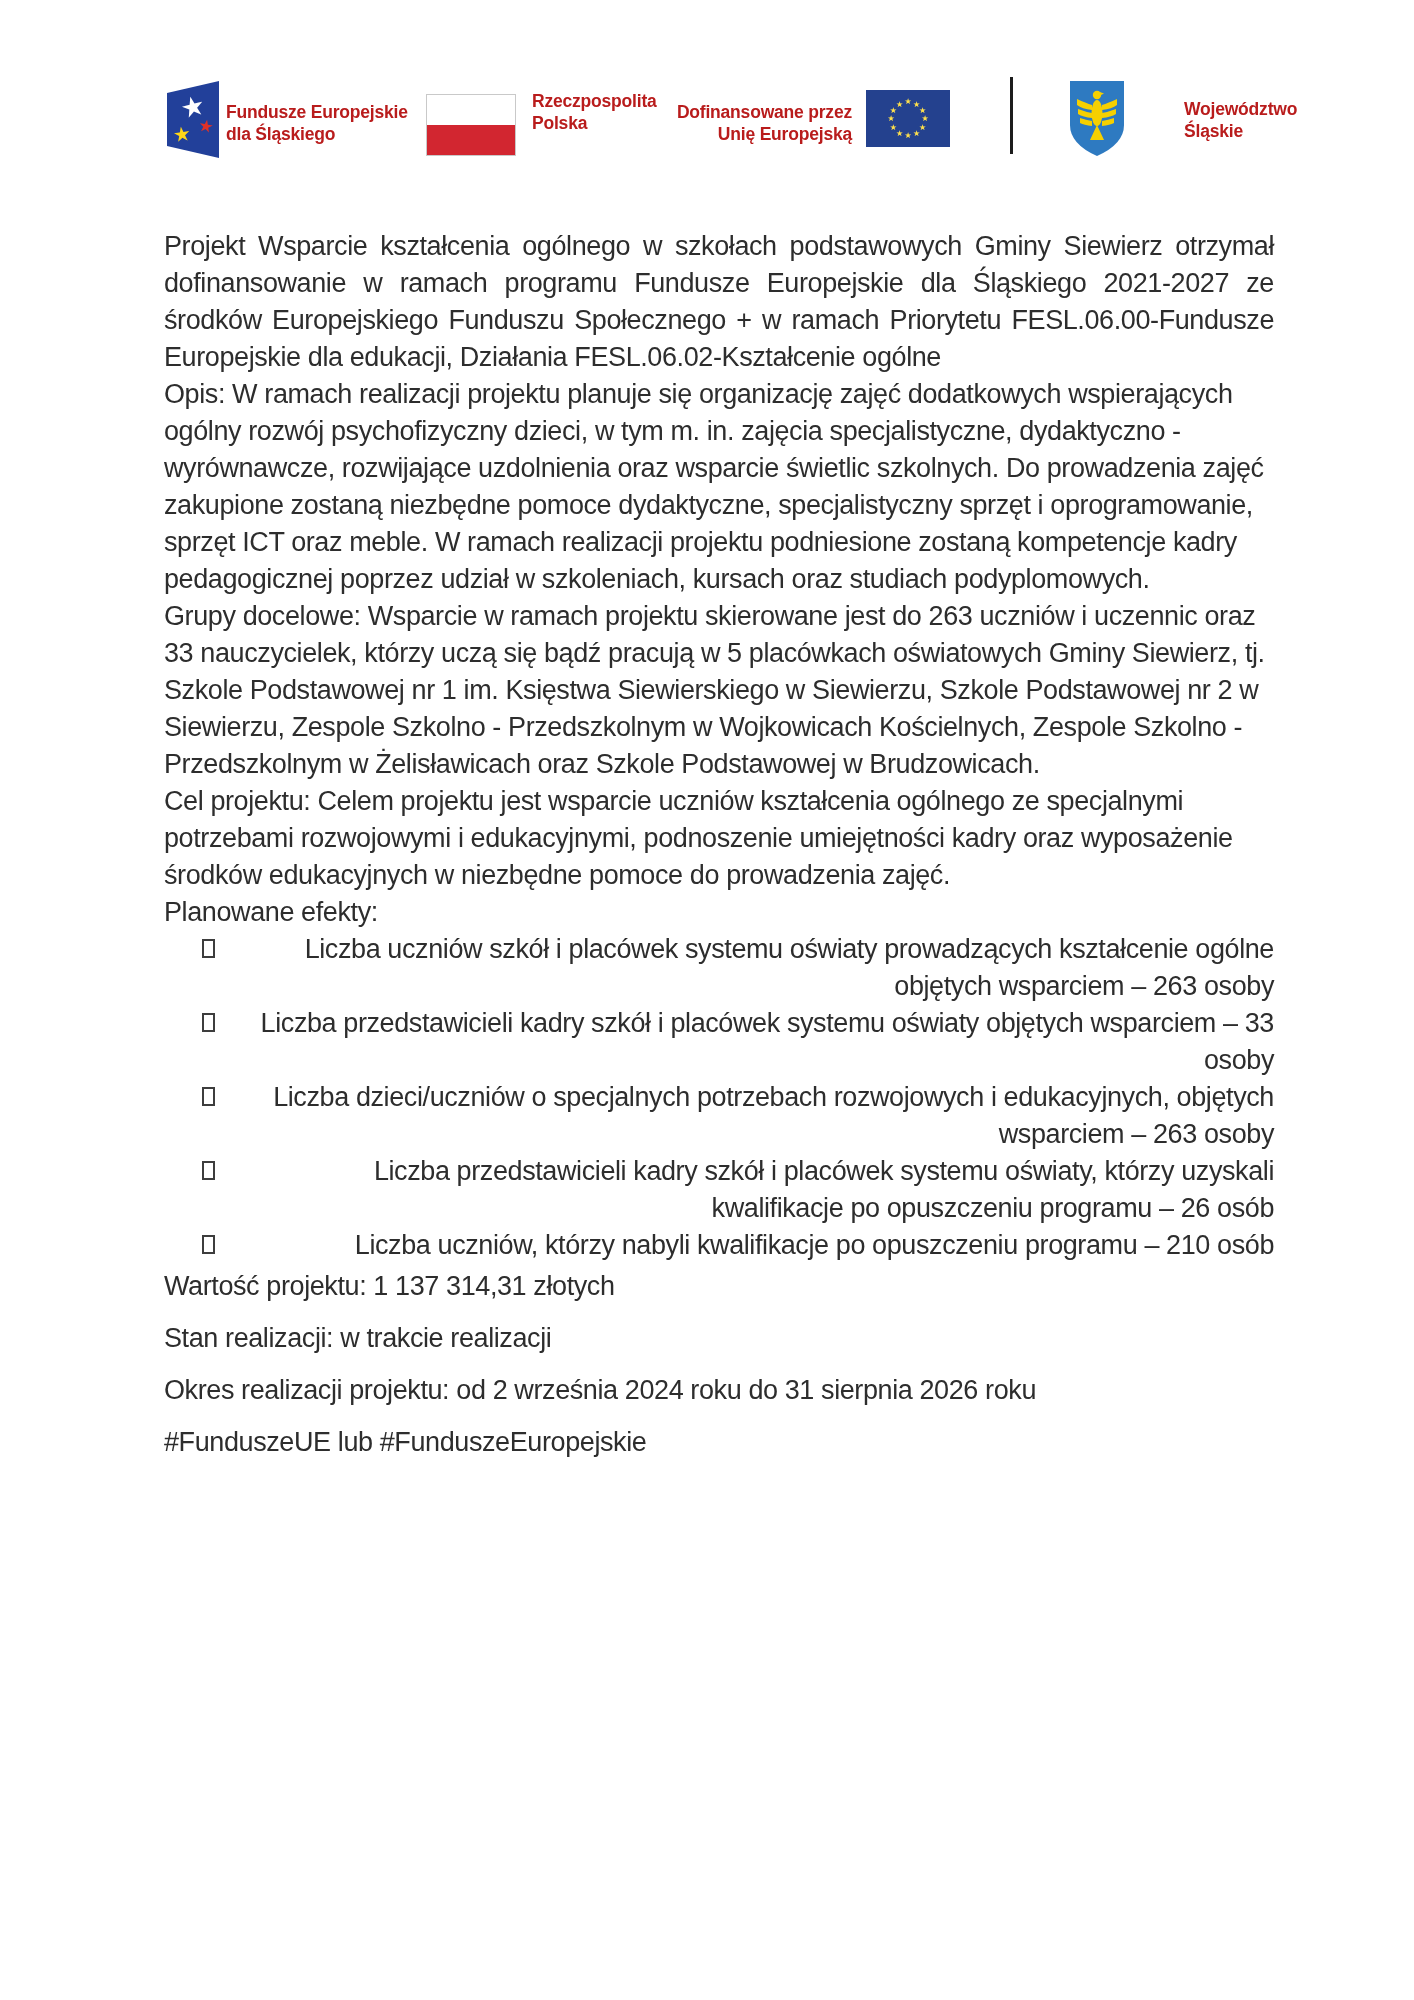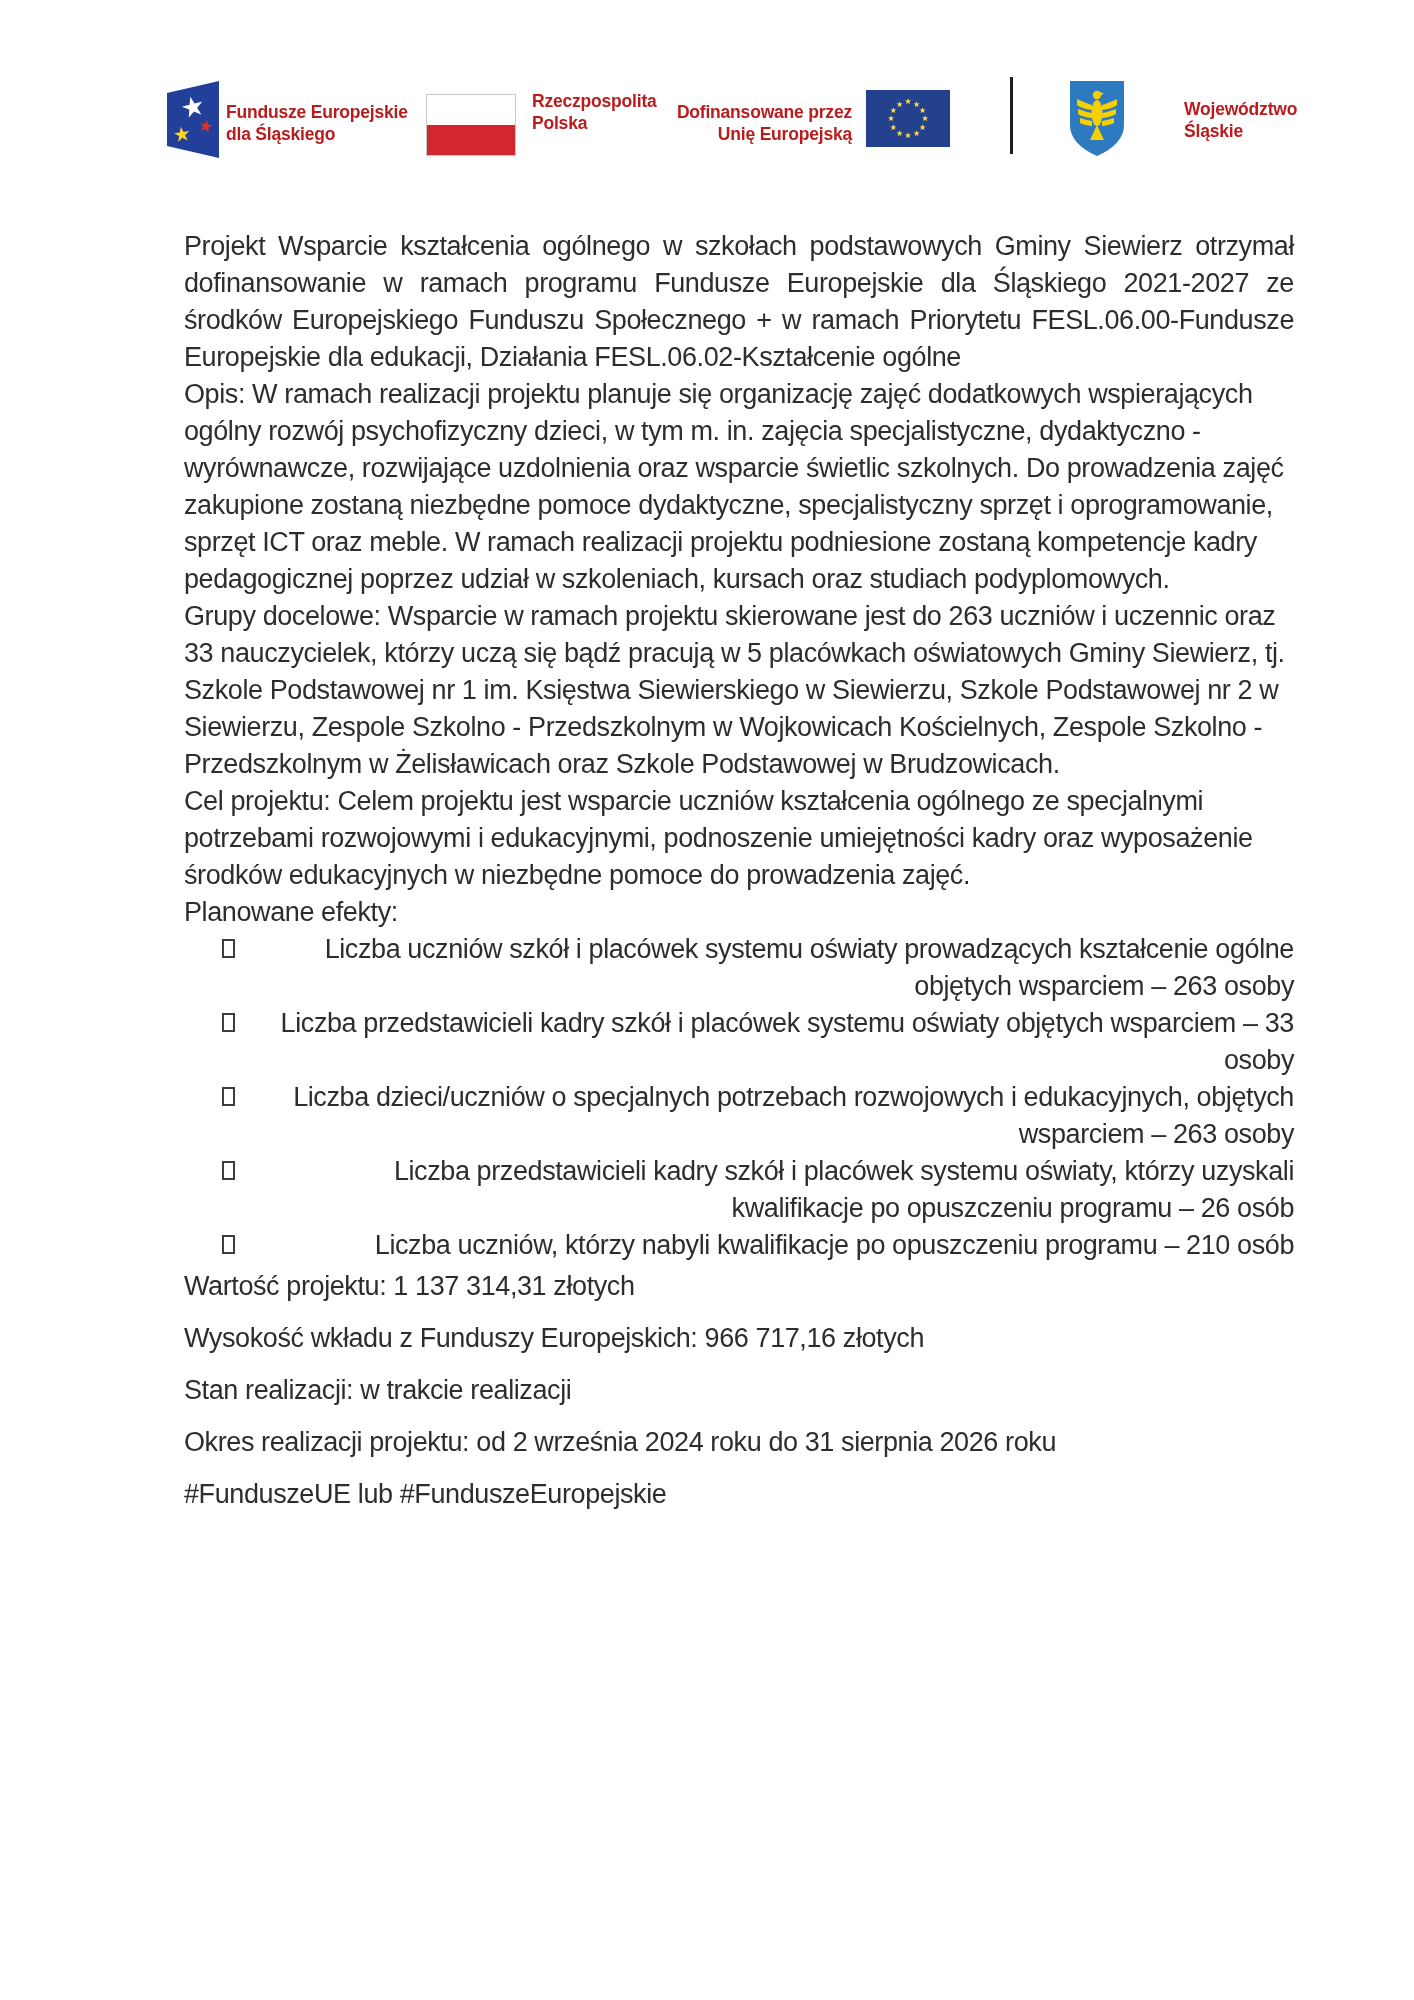--- a/index.html
+++ b/index.html
@@ -31,21 +31,21 @@
   #pl-text   { left:532px; top:90px; }
   #eu-text   { left:638px; top:101px; width:214px; text-align:right; }
   #eu-flag   { left:866px; top:90px;  width:84px;  height:57px; }
   #hdr-divider { left:1010px; top:77px; width:3px; height:77px; background:#1c1c1c; }
   #sl-shield { left:1068px; top:79px; width:58px; height:79px; }
   #sl-text   { left:1184px; top:98px; }
 
   
   #doc {
     position:absolute;
-    left:184px; top:228px;
+    left:164px; top:228px;
     width:1110px;
     font-size:27px;
     letter-spacing:-0.4px;
     line-height:37px;
   }
   #doc p { margin:0; }
   #para-intro  { text-align: justify; margin-bottom:12px; }
   #para-opis   { margin-bottom:0; }
   #para-grupy  { margin-bottom:10px; }
   #para-cel    { margin-bottom:47px; }
@@ -173,19 +173,18 @@
         <span class="tofu"></span>
         <span>Liczba przedstawicieli kadry szkół i placówek systemu oświaty, którzy uzyskali kwalifikacje po opuszczeniu programu – 26 osób</span>
       </li>
       <li>
         <span class="tofu"></span>
         <span>Liczba uczniów, którzy nabyli kwalifikacje po opuszczeniu programu – 210 osób</span>
       </li>
     </ul>
 
     <div class="detail-line">Wartość projektu: 1 137 314,31 złotych</div>
-    <div class="detail-line">Wysokość wkładu z Funduszy Europejskich: 966 717,16 złotych</div>
     <div class="detail-line">Stan realizacji: w trakcie realizacji</div>
     <div class="detail-line">Okres realizacji projektu: od 2 września 2024 roku do 31 sierpnia 2026 roku</div>
     <div class="detail-line">#FunduszeUE lub #FunduszeEuropejskie</div>
 
   </div>
 </div>
 
 </body></html>

